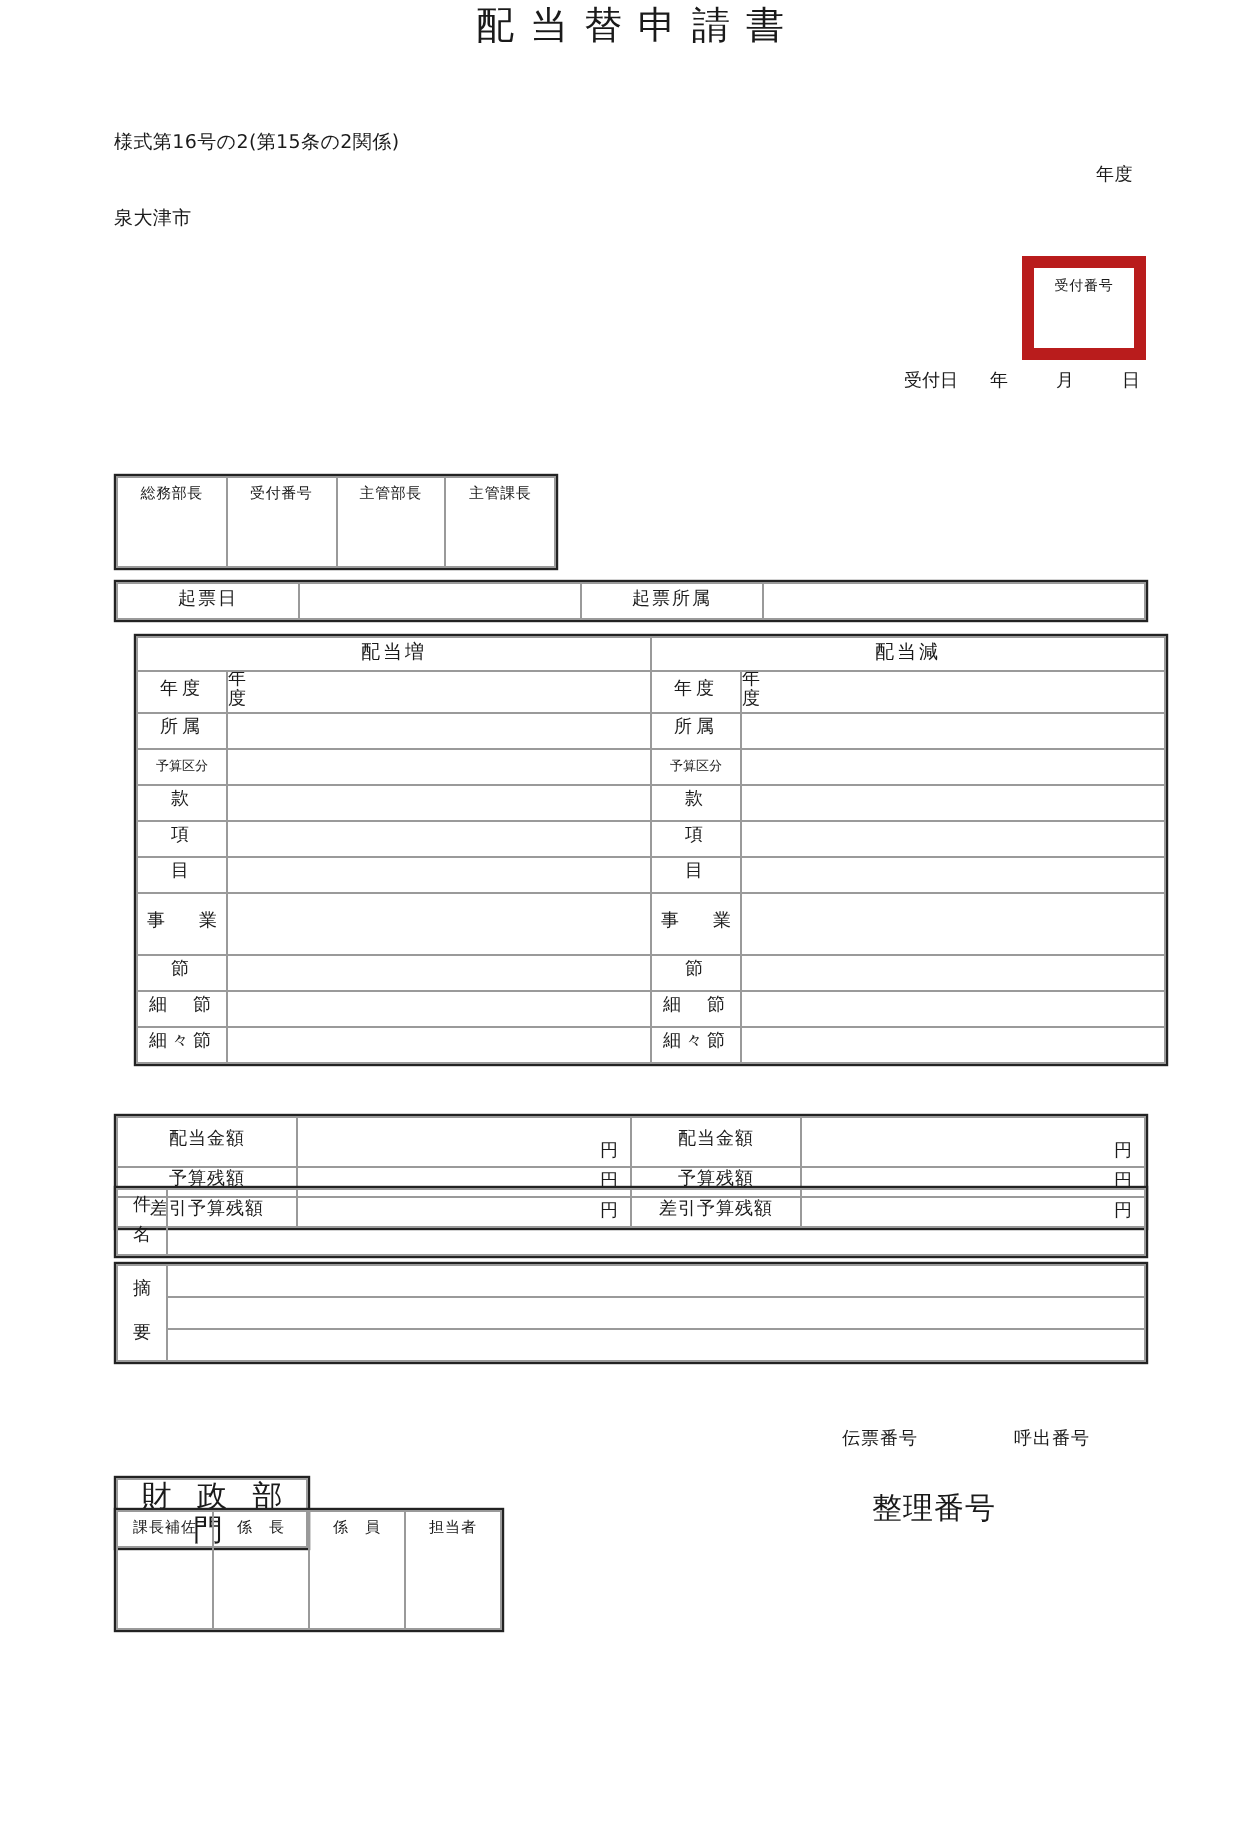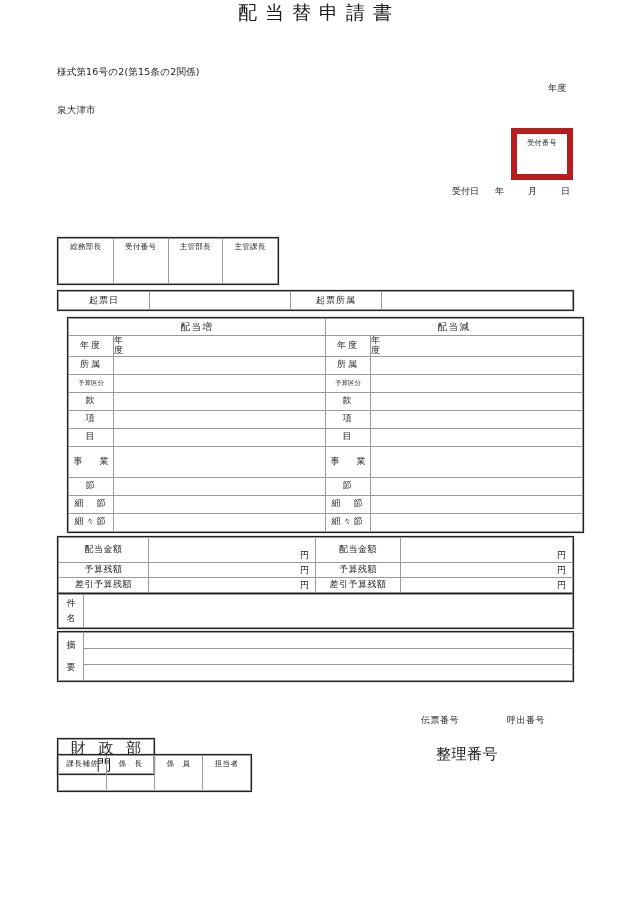--- a/index.html
+++ b/index.html
@@ -144,21 +144,21 @@
     text-align: center;
     font-size: 9px;
     letter-spacing: .5px;
     padding-right: 55%;
   }
   #alloc td.tall { height: 30px; }
   #alloc .vdiv { border-left: 1.1px solid #222; }
 
   
   #amount {
-    left: 58px; top: 514px;
+    left: 58px; top: 535px;
     width: 515px;
   }
   #amount td { font-size: 9px; }
   #amount td.lbl {
     text-align: center;
     letter-spacing: .5px;
   }
   #amount td.yen {
     text-align: right;
     padding-right: 6px;
@@ -198,21 +198,21 @@
     left: 58px; top: 716px;
     width: 96px; height: 16px;
   }
   #zaisei-hdr td {
     font-size: 15px;
     letter-spacing: 4px;
     text-indent: 4px;
   }
   #zaisei-cells {
     left: 58px; top: 732px;
-    width: 193px; height: 36px;
+    width: 193px; height: 60px;
   }
   #zaisei-cells td {
     font-size: 7.5px;
     vertical-align: top;
     padding-top: 4px;
     letter-spacing: .5px;
   }
 
   
   .slip-no   { left: 421px; top: 716px; font-size: 9px; letter-spacing: .5px; }

